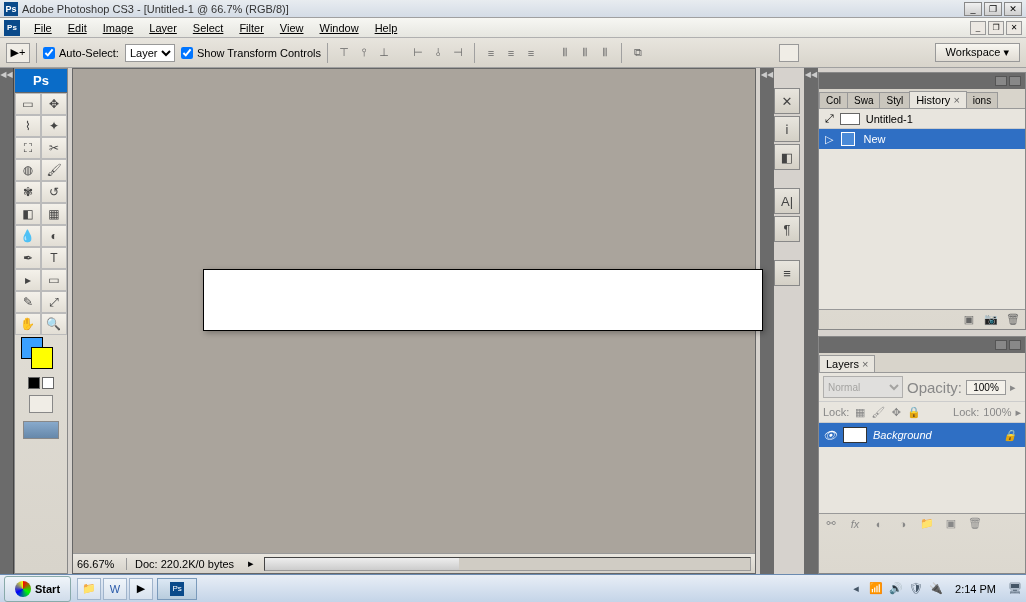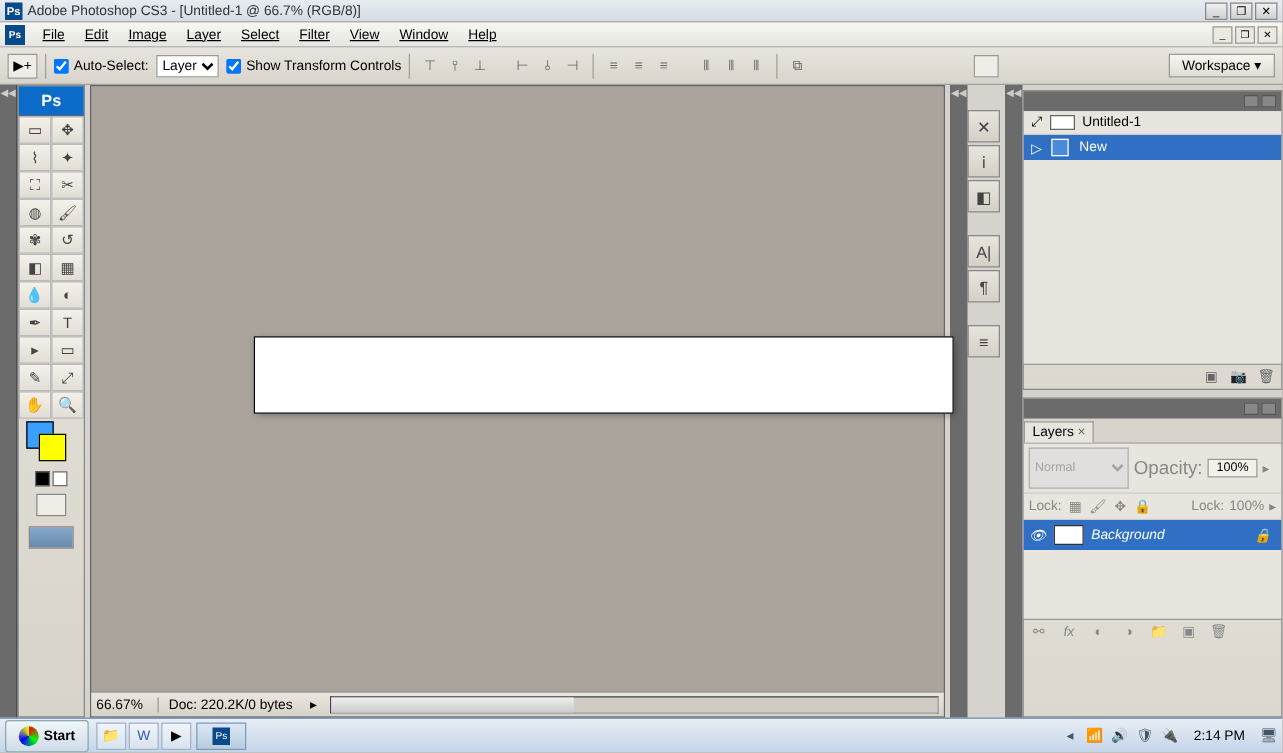--- a/index.html
+++ b/index.html
@@ -74,21 +74,21 @@
 .history-doc { display:flex; align-items:center; padding: 3px 6px; border-bottom: 1px solid #ccc; gap:6px;font-size:10px;}
 .history-doc .thumb { width:20px;height:12px;background:#fff;border:1px solid #666;}
 .history-item { display:flex; align-items:center; padding: 3px 6px; background: #2f6fc4; color: #fff; gap:8px; font-size:10px;}
 .history-item .arrow { color:#fff;}
 .history-item .hicon { width:14px;height:14px;background:#4a8ad8;border:1px solid #fff;}
 .panel-footer { height: 20px; border-top: 1px solid #999; display: flex; align-items: center; justify-content: flex-end; padding: 0 4px; gap: 6px;}
 .panel-footer .ft-btn { width:16px;height:14px;color:#666;cursor:pointer;display:flex;align-items:center;justify-content:center;}
 
 .layers-body { background: #e8e5de; min-height: 140px; }
 .layers-opts { display:flex; align-items:center; padding: 3px 4px; gap: 4px; border-bottom:1px solid #ccc;}
-.layers-opts select { flex: 0 0 80px; font-size:10px; height: 33px; border:1px solid #999; background:#ddd; color:#888;}
+.layers-opts select { flex: 0 0 80px; font-size:10px; height: 22px; border:1px solid #999; background:#ddd; color:#888;}
 .layers-opts .lbl { font-size:15px; color:#888;}
 .layers-opts .pct { width: 40px; height: 15px; border: 1px solid #999; background:#f4f1ea; font-size:10px; text-align:center; display:flex;align-items:center;justify-content:center;}
 .layers-lock { display:flex; align-items:center; padding: 3px 4px; gap: 4px; border-bottom:1px solid #ccc; font-size:10px;color:#888;}
 .layers-lock .lk-ic { width:14px;height:14px;display:flex;align-items:center;justify-content:center;}
 .layer-row { display: flex; align-items:center; padding: 4px; background: #2f6fc4; color: #fff; gap:6px;font-size:10px;font-style:italic;}
 .layer-row .eye { width:14px;text-align:center;}
 .layer-row .lthumb { width:24px;height:16px;background:#fff;border:1px solid #333;}
 .layer-row .lock-ic { margin-left:auto; margin-right:4px;}
 .layers-footer { height:20px; border-top:1px solid #999;display:flex;align-items:center;padding:0 4px;gap:8px;justify-content:flex-start;}
 .layers-footer .lf-btn { width:16px;height:14px;color:#888;cursor:pointer;display:flex;align-items:center;justify-content:center;font-size:11px;}
@@ -252,20 +252,27 @@
   <div class="panels">
 
     <div class="panel" style="flex:0 0 240px">
       <div class="panel-header">
         <span class="collapse-arrows"></span>
         <div class="panel-win">
           <div class="pw-btn"></div>
           <div class="pw-btn"></div>
         </div>
       </div>
+      <div class="panel-tabs">
+        <div class="panel-tab">Col</div>
+        <div class="panel-tab">Swa</div>
+        <div class="panel-tab">Styl</div>
+        <div class="panel-tab active"><span>History</span><span class="close-x">×</span></div>
+        <div class="panel-tab">ions</div>
+      </div>
       <div class="history-body">
         <div class="history-doc">
           <span>⤢</span>
           <div class="thumb"></div>
           <span>Untitled-1</span>
         </div>
         <div class="history-item">
           <span class="arrow">▷</span>
           <div class="hicon"></div>
           <span>New</span>

